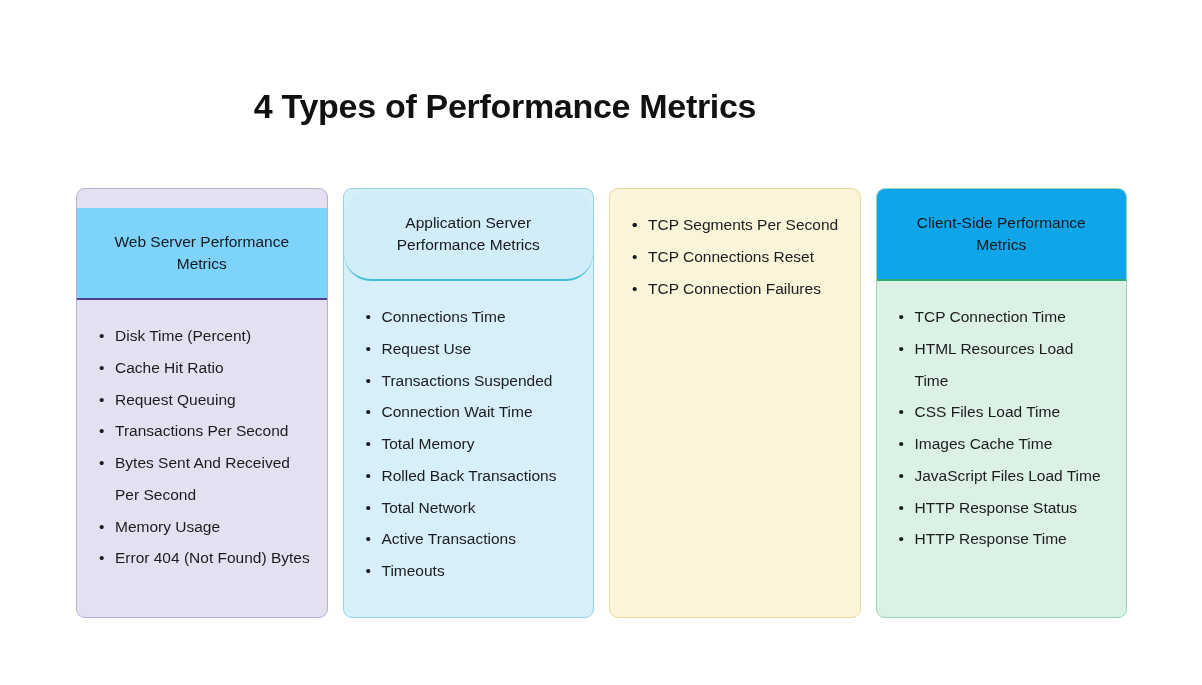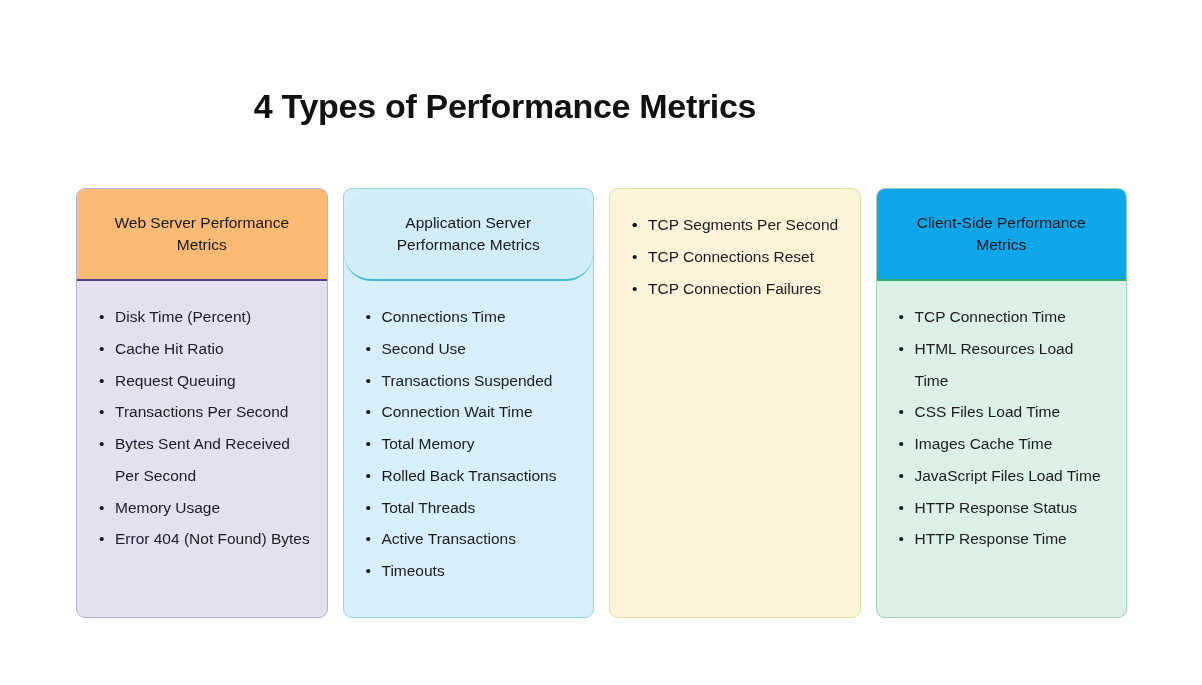--- a/index.html
+++ b/index.html
@@ -79,21 +79,21 @@
     position: absolute;
     left: 6px;
     top: 0;
     line-height: 2.05;
     font-size: 15.5px;
     color: #1b1c1f;
   }
 
   
   .card-1 { background: #e5e0f1; border-color: #b9afd6; }
-  .card-1 .card-header { background: #fdba74; border-bottom-color: #54418c; }
+  .card-1 .card-header { background: #7dd3fc; border-bottom-color: #54418c; margin-top: 19px; }
   
   .card-2 { background: #d7eff9; border-color: #8ed4e6; }
   .card-2 .card-header { background: #d1edf8; border-bottom-color: #3fbcd4; border-radius: 27px; }
   
   .card-3 { background: #fbf4d9; border-color: #e6dca0; }
   .card-3 .card-header { background: #faf2d4; border-bottom-color: #c9bd4f; }
   
   .card-4 { background: #dcf1e5; border-color: #9bd6b6; }
   .card-4 .card-header { background: #0ea5e9; border-bottom-color: #2faa6d; }
 </style>
@@ -119,26 +119,26 @@
           <li class="metric-item"><span class="bullet">•</span><span>Error 404 (Not Found) Bytes</span></li>
         </ul>
       </div>
     </div>
 
     <div class="card card-2">
       <div class="card-header">Application Server Performance Metrics</div>
       <div class="card-body">
         <ul class="metric-list">
           <li class="metric-item"><span class="bullet">•</span><span>Connections Time</span></li>
-          <li class="metric-item"><span class="bullet">•</span><span>Second Use</span></li>
+          <li class="metric-item"><span class="bullet">•</span><span>Request Use</span></li>
           <li class="metric-item"><span class="bullet">•</span><span>Transactions Suspended</span></li>
           <li class="metric-item"><span class="bullet">•</span><span>Connection Wait Time</span></li>
           <li class="metric-item"><span class="bullet">•</span><span>Total Memory</span></li>
           <li class="metric-item"><span class="bullet">•</span><span>Rolled Back Transactions</span></li>
-          <li class="metric-item"><span class="bullet">•</span><span>Total Threads</span></li>
+          <li class="metric-item"><span class="bullet">•</span><span>Total Network</span></li>
           <li class="metric-item"><span class="bullet">•</span><span>Active Transactions</span></li>
           <li class="metric-item"><span class="bullet">•</span><span>Timeouts</span></li>
         </ul>
       </div>
     </div>
 
     <div class="card card-3">
       <div class="card-body">
         <ul class="metric-list">
           <li class="metric-item"><span class="bullet">•</span></li>

